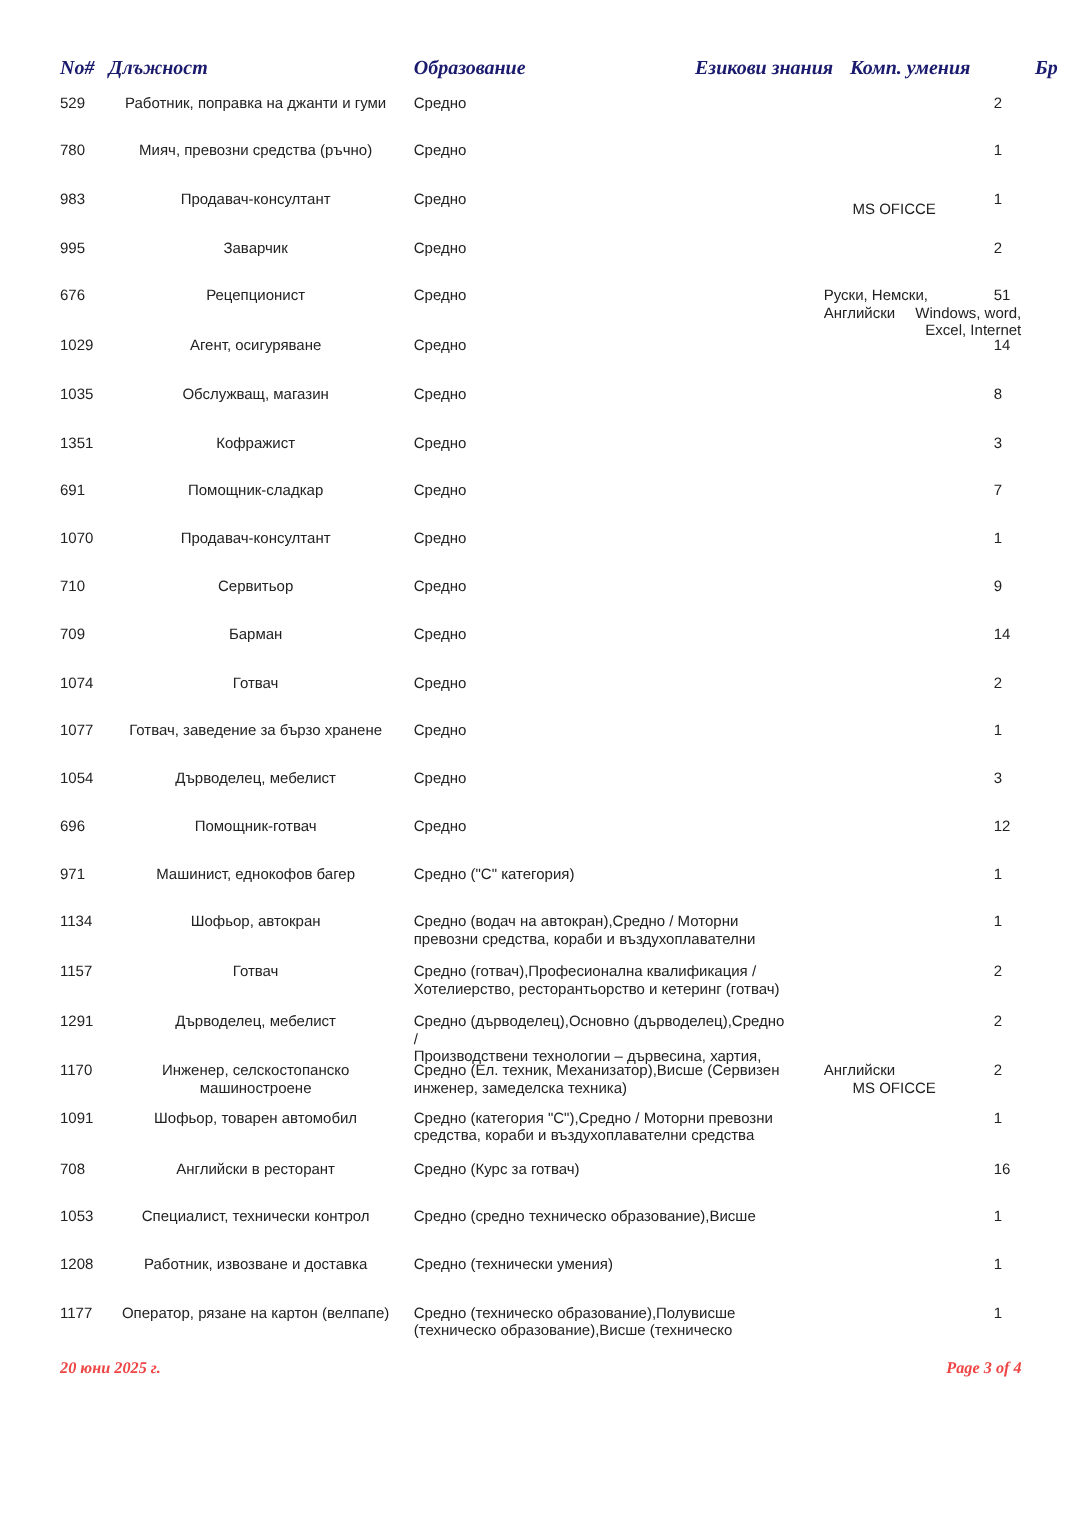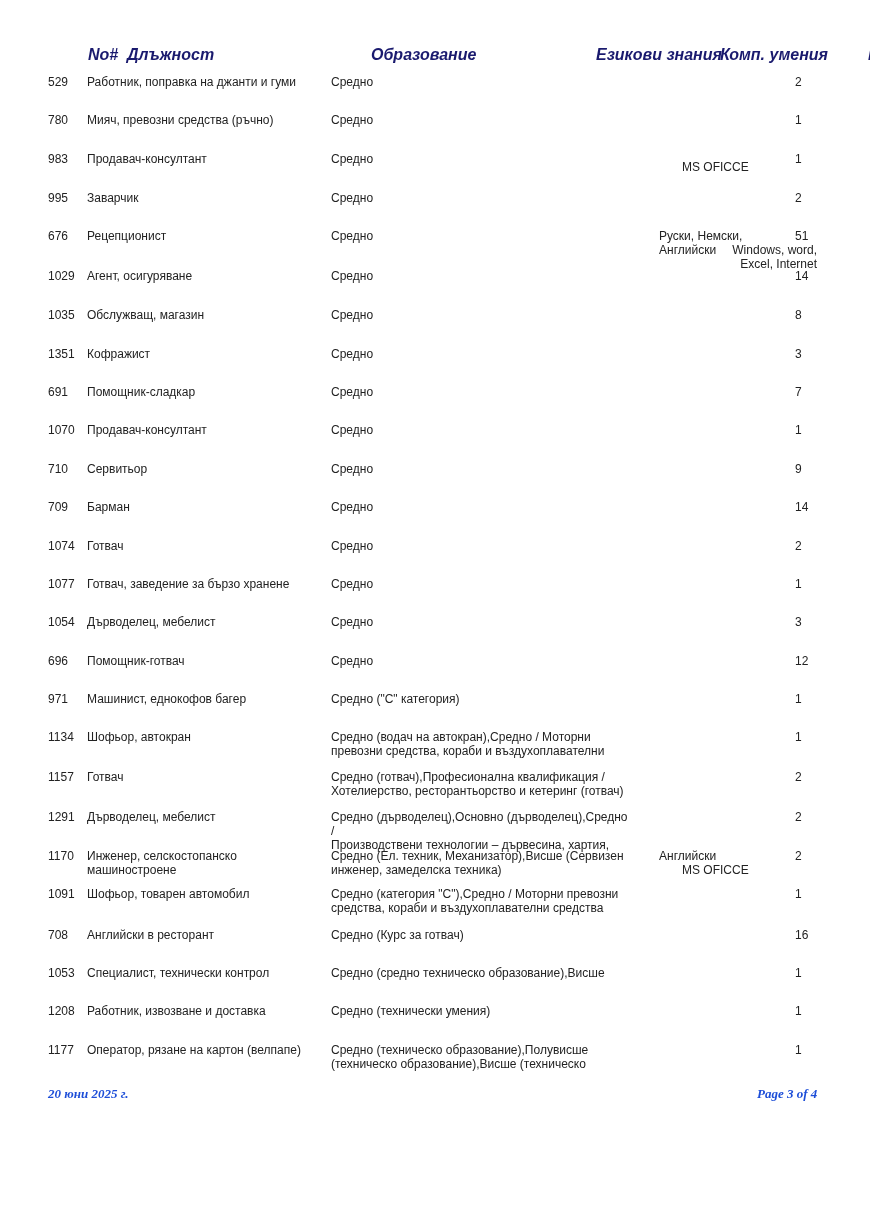--- a/index.html
+++ b/index.html
@@ -1,29 +1,29 @@
 <!DOCTYPE html>
 <html><head>
 <meta charset="utf-8">
 <style>
   html, body { margin: 0; padding: 0; background: #ffffff; }
   body { width: 870px; height: 1230px; position: relative; overflow: hidden;
          font-family: "Liberation Sans", sans-serif; color: #222; }
-  .hdr { position: absolute; top: 46px; font-family: Liberation Sans, sans-serif;
-         font-style: italic; font-weight: bold; font-size: 16px; color: #1a1a6e; white-space: nowrap; margin-left: 40px; }
+  .hdr { position: absolute; top: 46px; font-family: Liberation Serif, serif;
+         font-style: italic; font-weight: bold; font-size: 16px; color: #1a1a6e; white-space: nowrap; }
   .row { position: absolute; left: 0; width: 870px; font-size: 12px; line-height: 14px; }
   .cell { position: absolute; top: 0; white-space: pre-line; }
   .c-no { left: 48px; }
-  .c-job { left: 87px; width: 235px; }
+  .c-job { left: 87px; width: 235px; text-align: center; }
   .c-edu { left: 331px; width: 300px; }
   .c-lang { left: 659px; width: 110px; }
   .c-comp { left: 682px; width: 150px; }
   .c-cnt { left: 795px; }
   .footer { position: absolute; top: 1086px; font-family: "Liberation Serif", serif;
-            font-style: italic; font-weight: bold; font-size: 13px; color: #1d4ed8; }
+            font-style: italic; font-weight: bold; font-size: 13px; color: #ef4444; }
 </style>
 </head>
 <body>
 
 <div>
   <span class="hdr" style="left:48px">No#</span>
   <span class="hdr" style="left:87px">Длъжност</span>
   <span class="hdr" style="left:331px">Образование</span>
   <span class="hdr" style="left:556px">Езикови знания</span>
   <span class="hdr" style="left:680px">Комп. умения</span>

